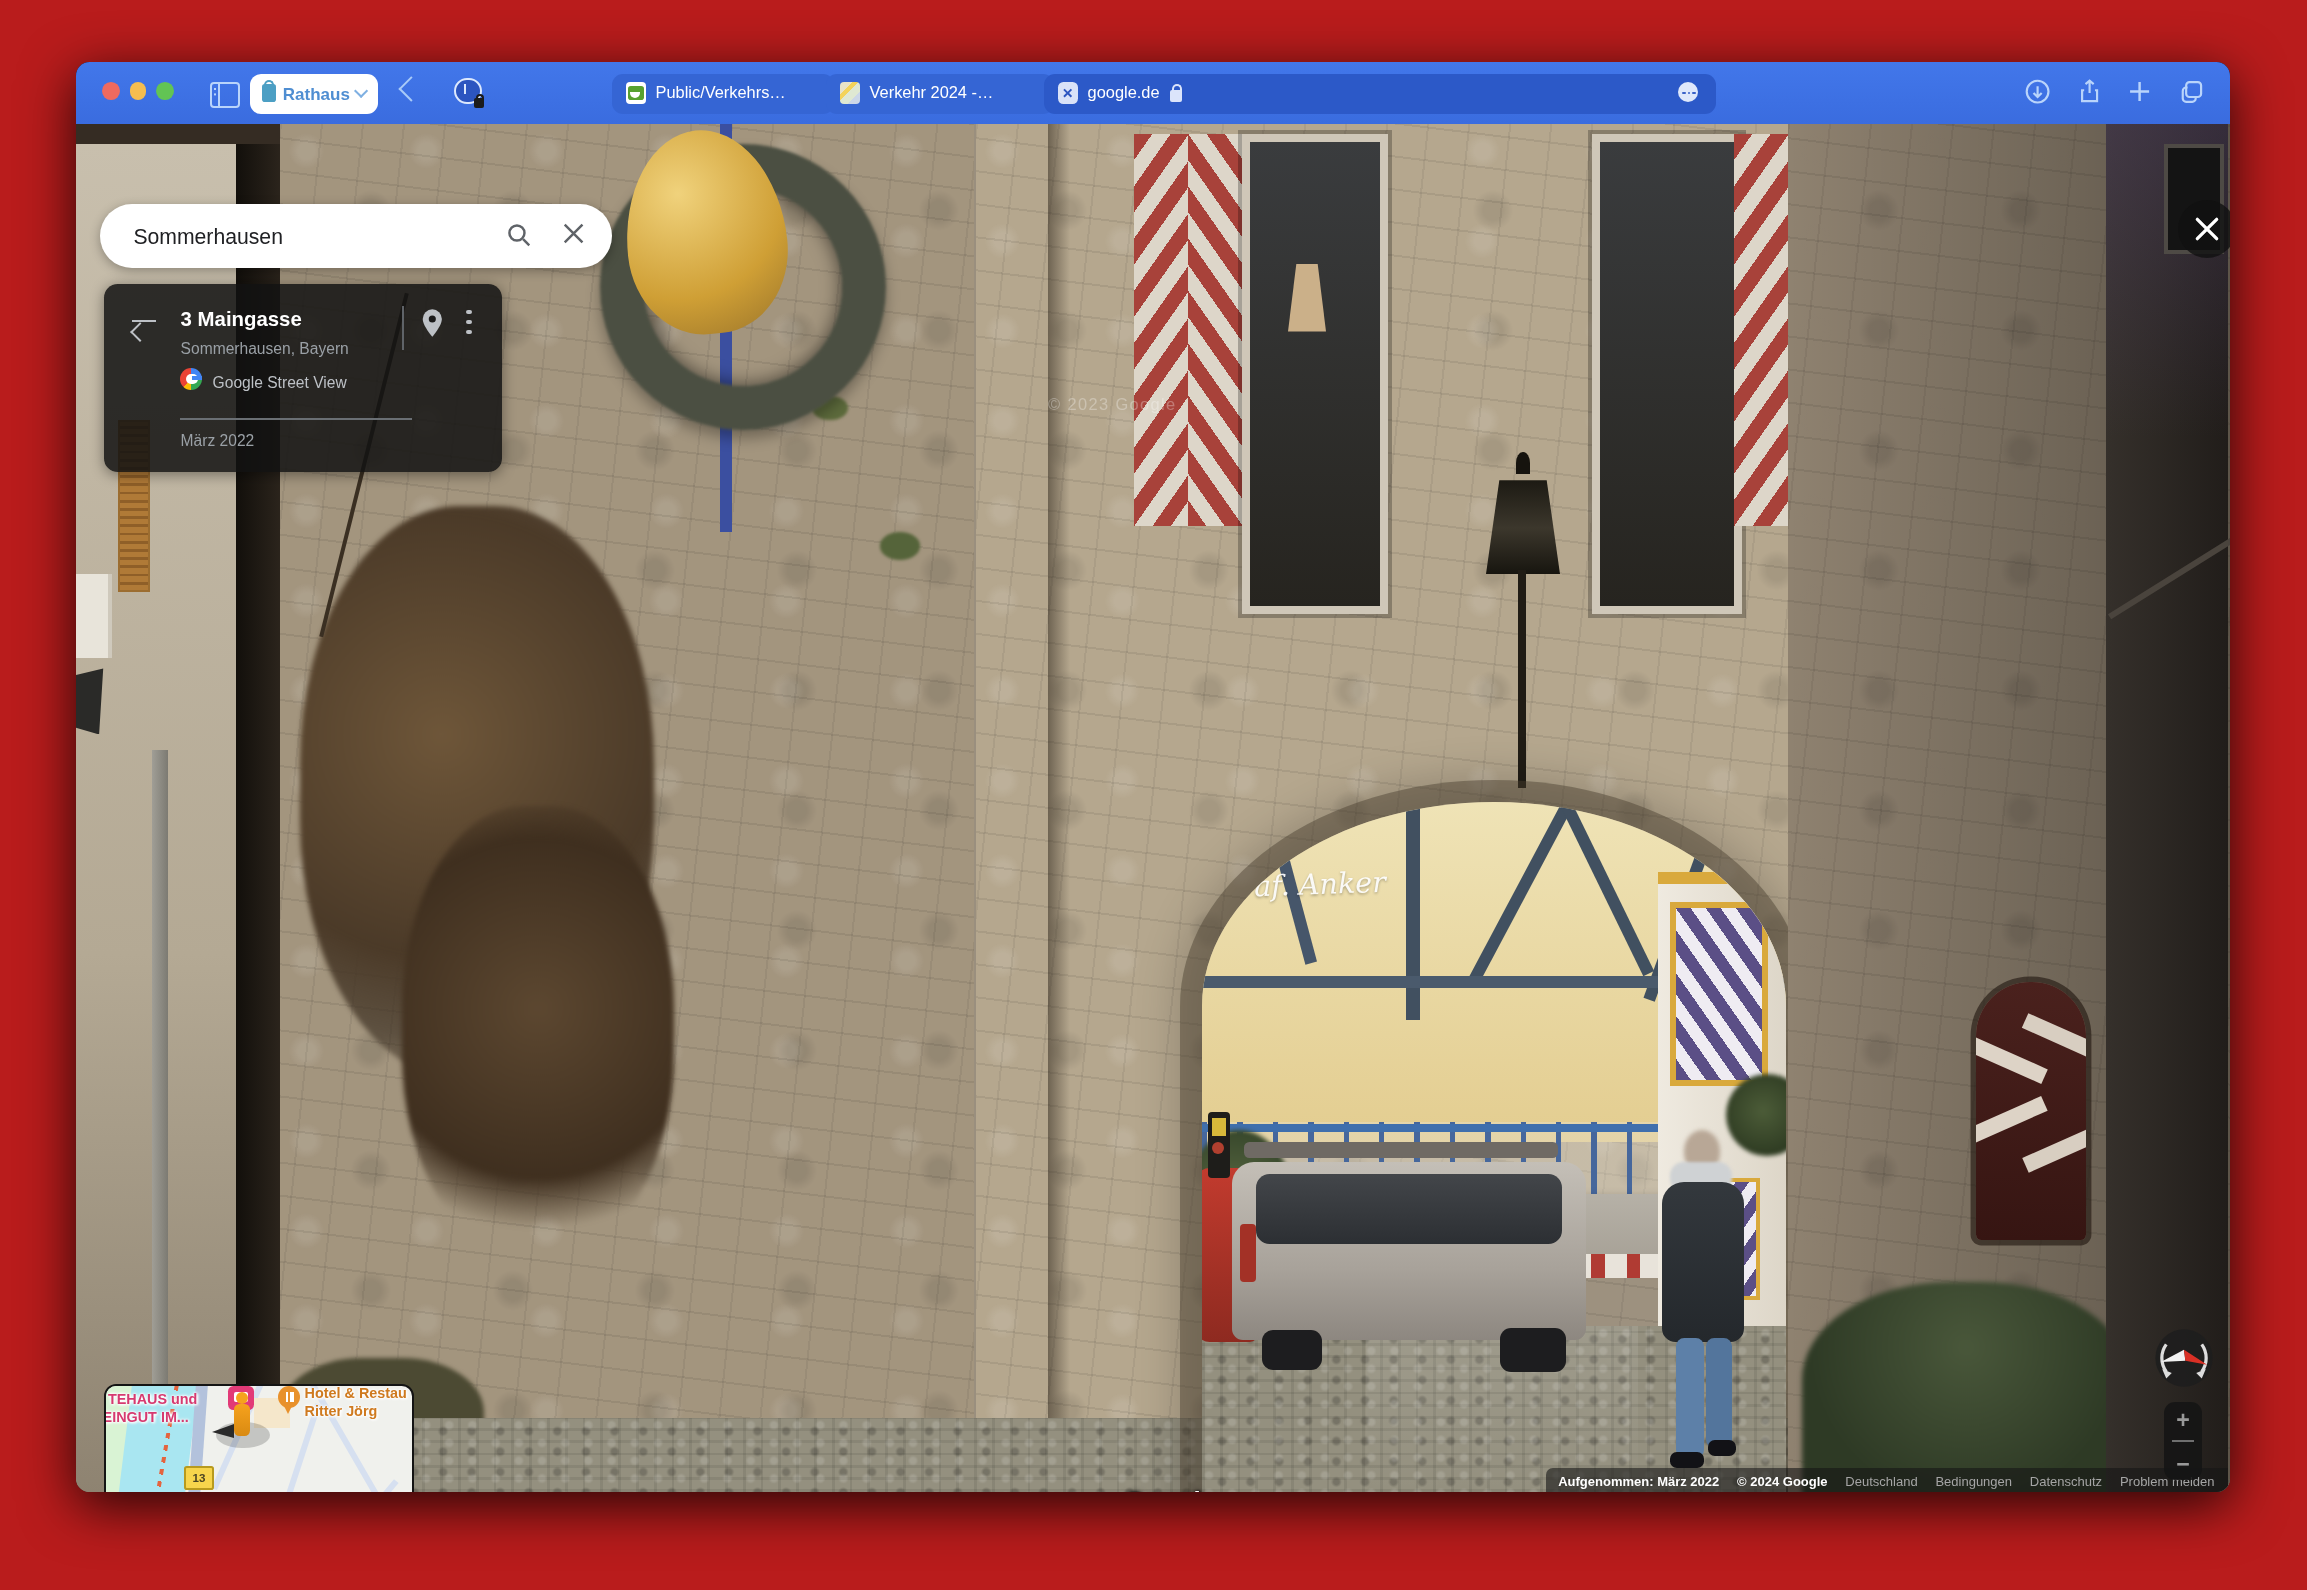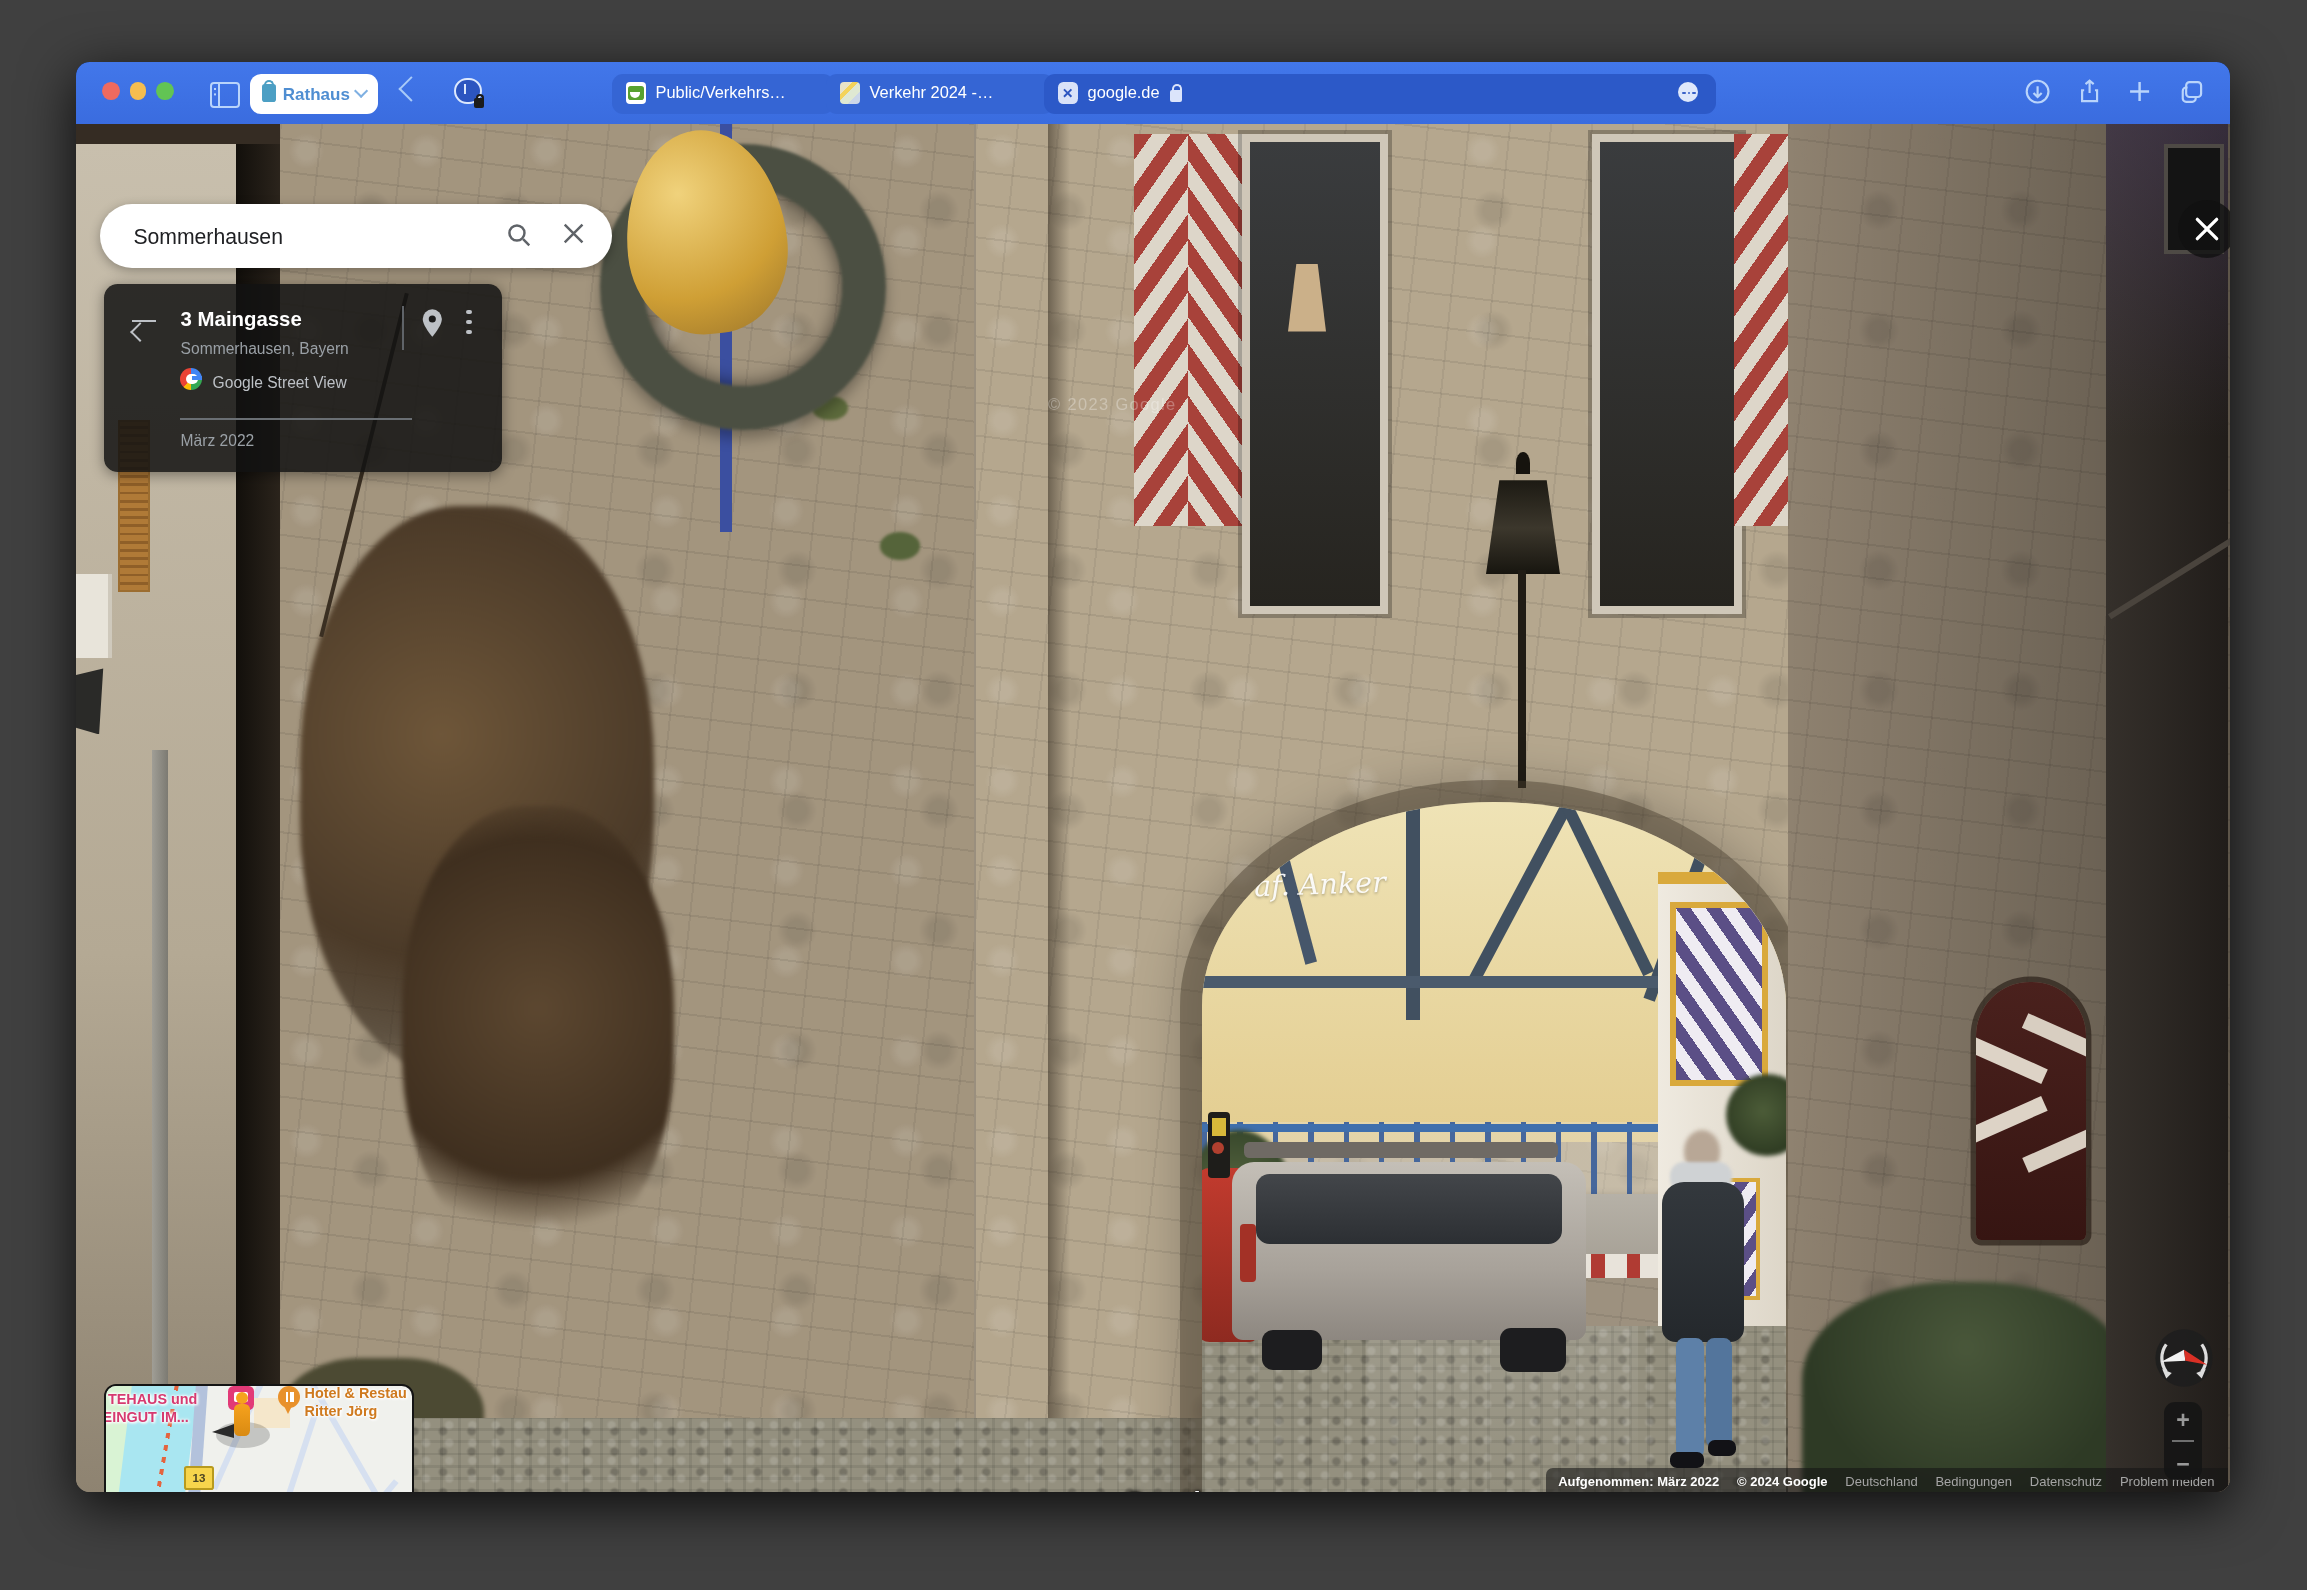--- a/index.html
+++ b/index.html
@@ -1,16 +1,16 @@
 <!DOCTYPE html>
 <html style="font-size:11px"><head>
 <meta charset="utf-8">
 <style>
   html,body{margin:0;padding:0;background:#000;}
-  .stage{position:relative;width:2307px;height:1590px;background:#404040;overflow:hidden;}
+  .stage{position:relative;width:2307px;height:1590px;background:#b91c1c;overflow:hidden;}
   .scale{position:absolute;left:0;top:0;width:1154px;height:795px;transform:scale(2);transform-origin:0 0;
          font-family:"Liberation Sans",sans-serif;}
   .abs{position:absolute;}
   
   .window{position:absolute;left:38px;top:31px;width:1077px;height:715px;border-radius:6.8px;overflow:hidden;
           background:#000;box-shadow:0 6.8px 27px rgba(0,0,0,.8);}
   
   .toolbar{position:absolute;left:0;top:0;right:0;height:31px;background:linear-gradient(#4277ea,#3a6cdf);}
   .tl{position:absolute;top:10.2px;width:8.9px;height:8.9px;border-radius:50%;}
   .pill{position:absolute;top:5.5px;height:20px;border-radius:5.5px;display:flex;align-items:center;}

